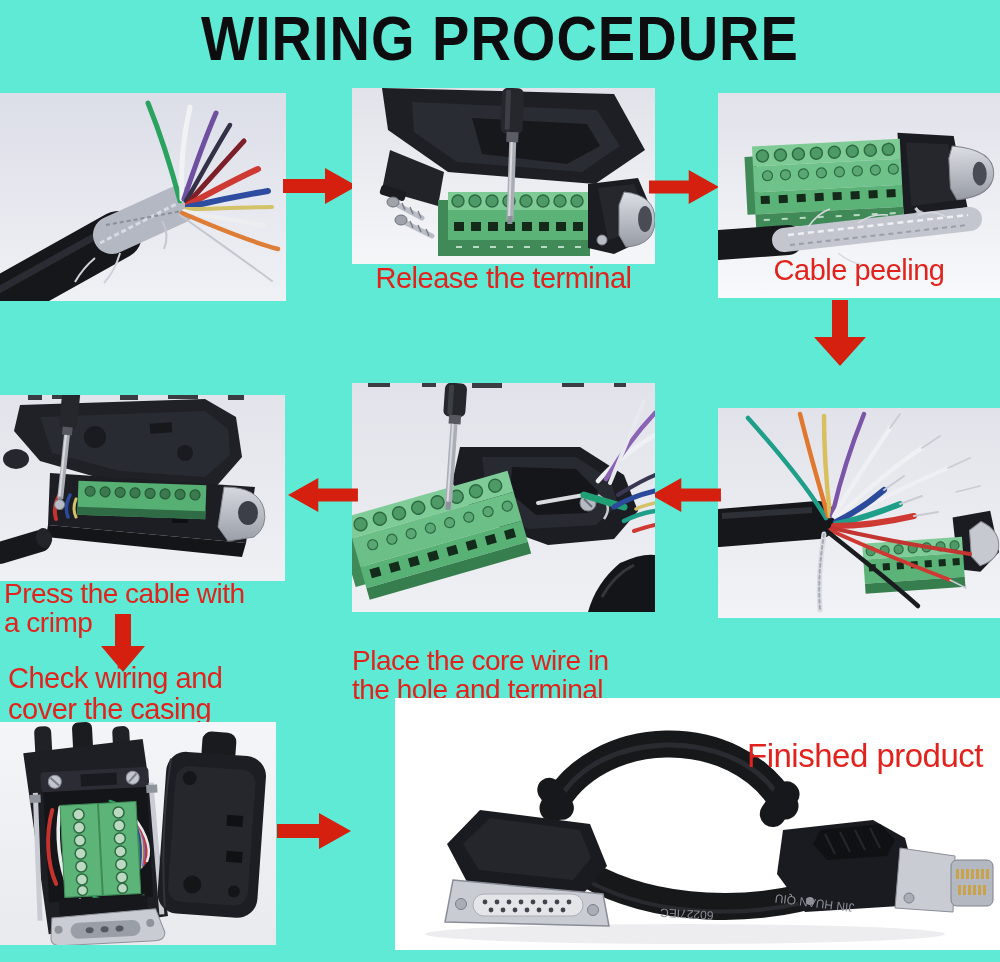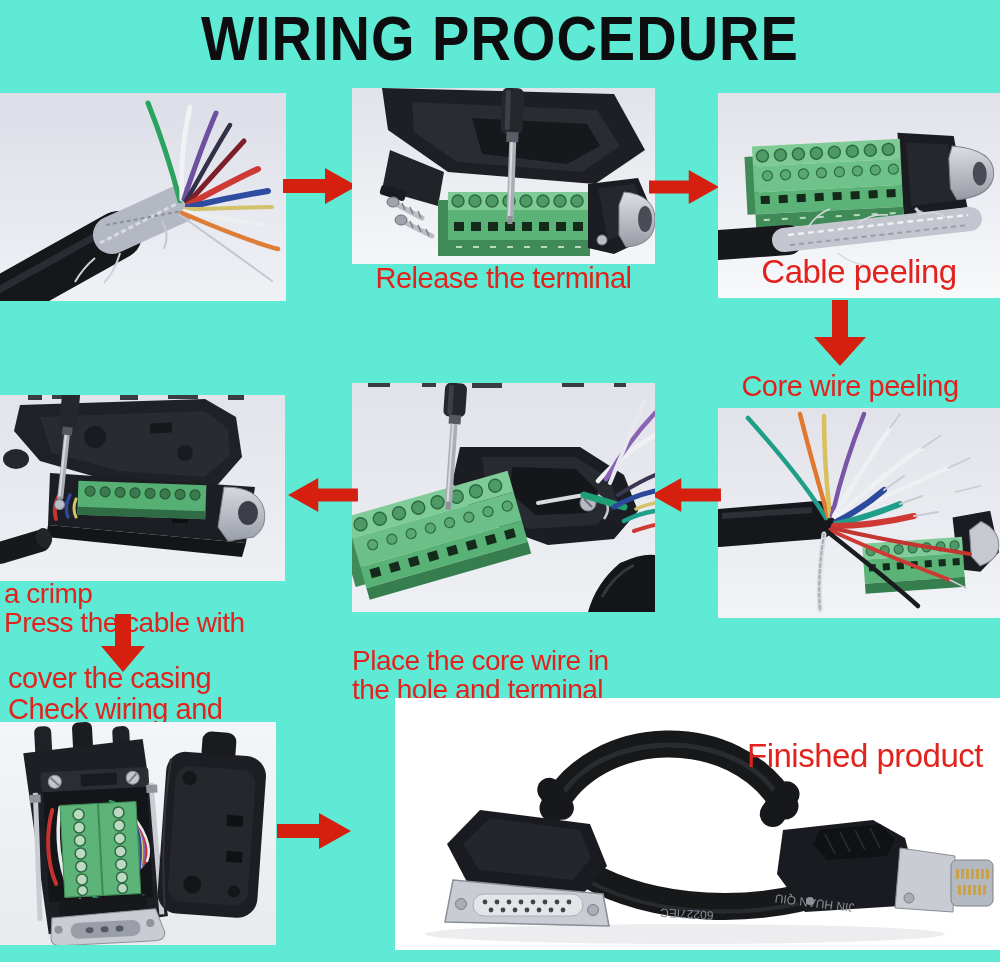--- a/index.html
+++ b/index.html
@@ -7,21 +7,21 @@
          font-family:"Liberation Sans",sans-serif;}
   .abs{position:absolute;}
   #title{left:0;right:0;top:2px;text-align:center;color:#0d0d0f;font-weight:bold;
          font-size:56px;letter-spacing:1px;transform:scaleY(1.12);transform-origin:top center;
          white-space:nowrap;}
   .photo{overflow:hidden;}
   .photo svg{display:block;}
   .cap{color:#e2231d;font-weight:normal;letter-spacing:-0.5px;line-height:1.04;}
   .cap-center{text-align:center;}
   #cap-release{left:352px;top:263px;width:303px;font-size:29px;z-index:5;}
-  #cap-cablepeel{left:718px;top:255px;width:282px;font-size:33px;z-index:5;}
+  #cap-cablepeel{left:718px;top:255px;width:282px;font-size:29px;z-index:5;}
   #cap-core{left:700px;top:371px;width:300px;font-size:29px;}
   #cap-place{left:352px;top:646px;width:320px;font-size:28px;}
   #cap-press{left:4px;top:579px;width:310px;font-size:28px;}
   #cap-check{left:8px;top:663px;width:300px;font-size:29px;line-height:1.06;}
   #cap-finished{left:735px;top:739px;width:260px;font-size:33px;}
   .arrow svg{display:block;}
 </style>
 </head>
 <body>
 
@@ -241,21 +241,20 @@
 
   <div id="cap-release" class="abs cap cap-center">Release the terminal</div>
   <div id="cap-cablepeel" class="abs cap cap-center">Cable peeling</div>
 
   <div class="abs arrow" style="left:814px;top:300px;">
     <svg width="52" height="66" viewBox="0 0 52 66">
       <polygon points="18,0 34,0 34,37 52,37 26,66 0,37 18,37" fill="#d6200f"></polygon>
     </svg>
   </div>
 
-  <div id="cap-core" class="abs cap cap-center">Core wire peeling</div>
 
   <div class="abs photo" style="left:718px;top:408px;width:282px;height:210px;">
     <svg width="282" height="210" viewBox="0 0 282 210">
       <defs>
         <linearGradient id="pf-bg" x1="0" y1="0" x2="0" y2="1">
           <stop offset="0" stop-color="#e2e3ea"></stop>
             <stop offset="1" stop-color="#f2f3f6"></stop>
         </linearGradient>
       </defs>
       <rect width="282" height="210" fill="url(#pf-bg)"></rect>
@@ -489,33 +488,33 @@
         <circle cx="69" cy="110" r="5" fill="#b9bdc5" stroke="#7e828c"></circle>
       </g>
     </svg>
   </div>
 
   <div id="cap-place" class="abs cap">
     <div>Place the core wire in</div>
     <div>the hole and terminal</div>
   </div>
   <div id="cap-press" class="abs cap">
+    <div>Press the cable with</div>
     <div>a crimp</div>
-    <div>Press the cable with</div>
   </div>
 
   <div class="abs arrow" style="left:101px;top:614px;">
     <svg width="44" height="58" viewBox="0 0 44 58">
       <polygon points="14,0 30,0 30,32 44,32 22,58 0,32 14,32" fill="#d6200f"></polygon>
     </svg>
   </div>
 
   <div id="cap-check" class="abs cap">
+    <div>Check wiring and</div>
     <div>cover the casing</div>
-    <div>Check wiring and</div>
   </div>
 
   <div class="abs photo" style="left:0;top:722px;width:276px;height:223px;">
     <svg width="276" height="223" viewBox="0 0 276 223">
       <defs>
         <linearGradient id="pg-bg" x1="0" y1="0" x2="0" y2="1">
           <stop offset="0" stop-color="#f4f5f8"></stop>
             <stop offset="1" stop-color="#e9eaee"></stop>
         </linearGradient>
       </defs>

